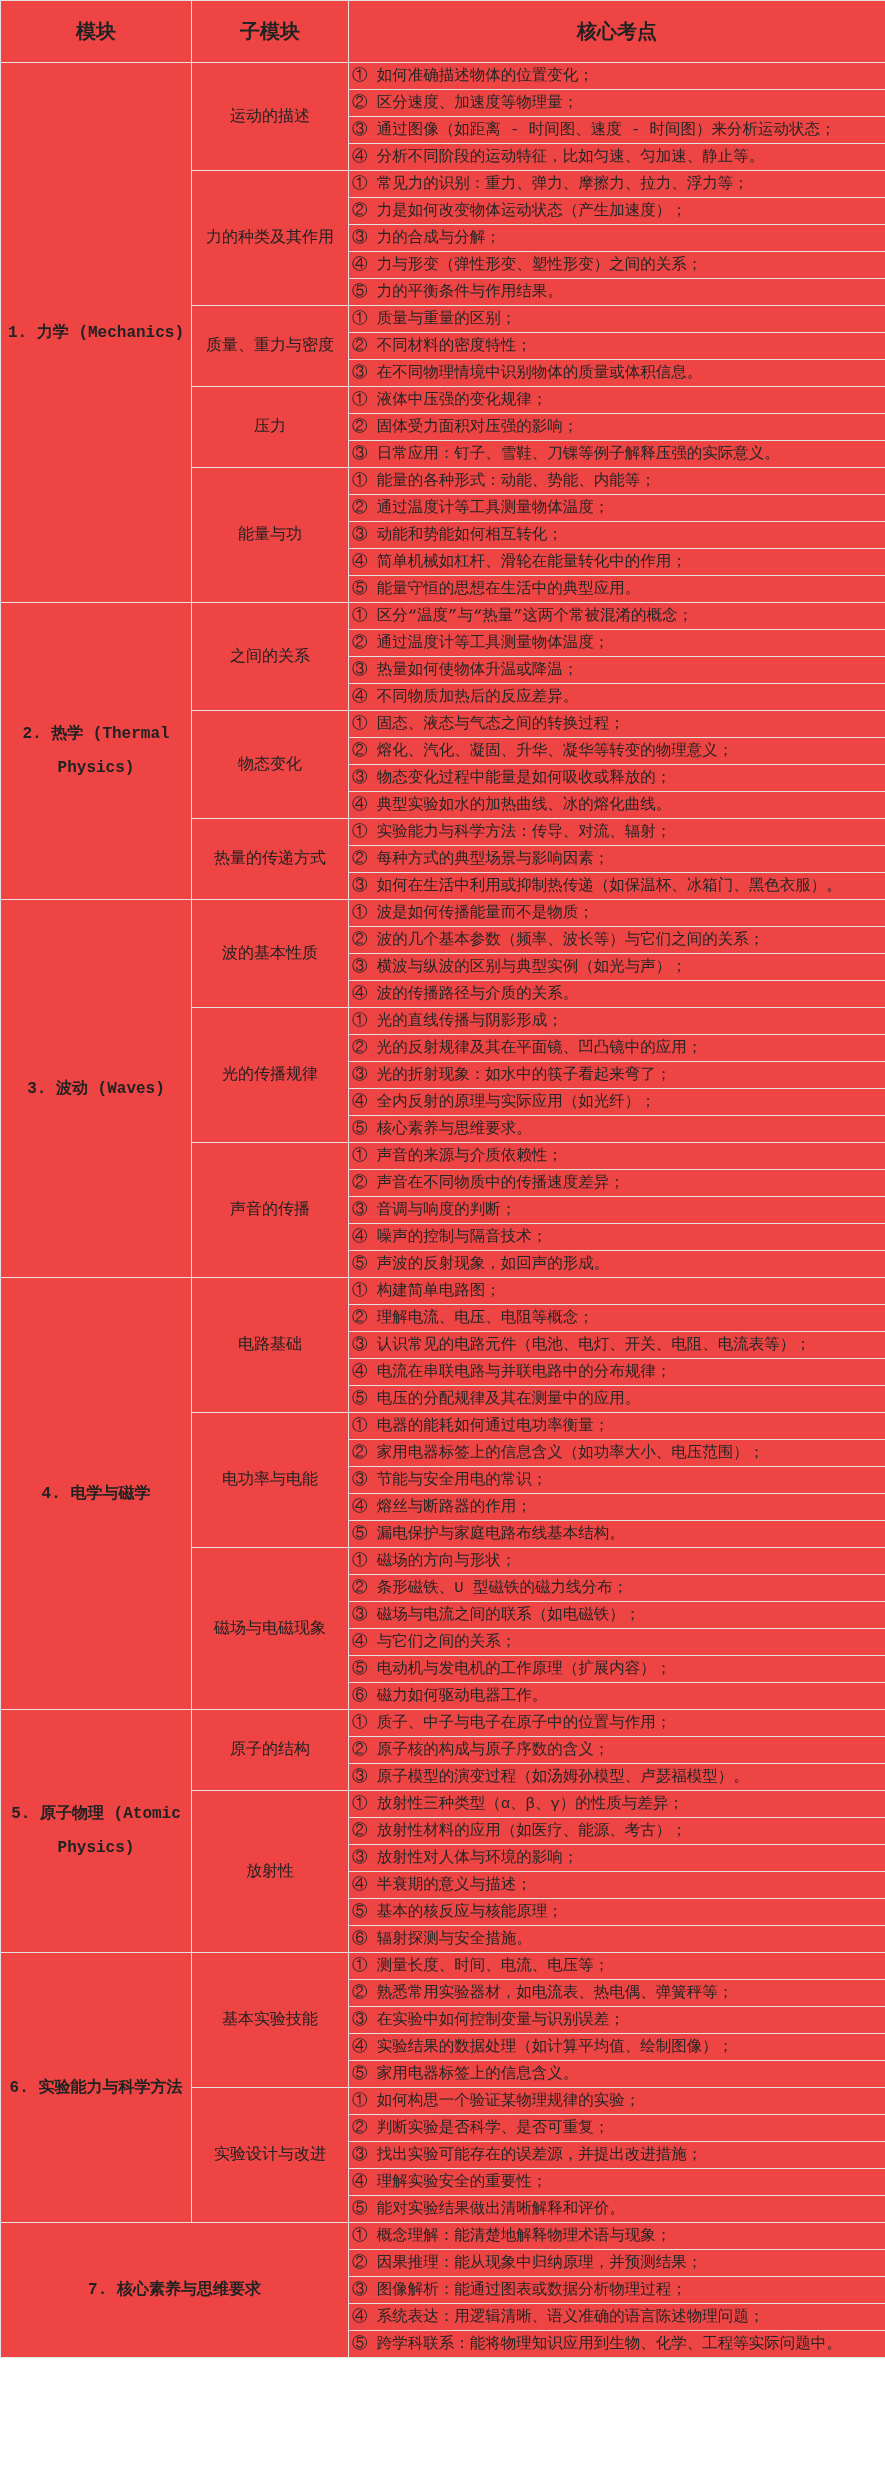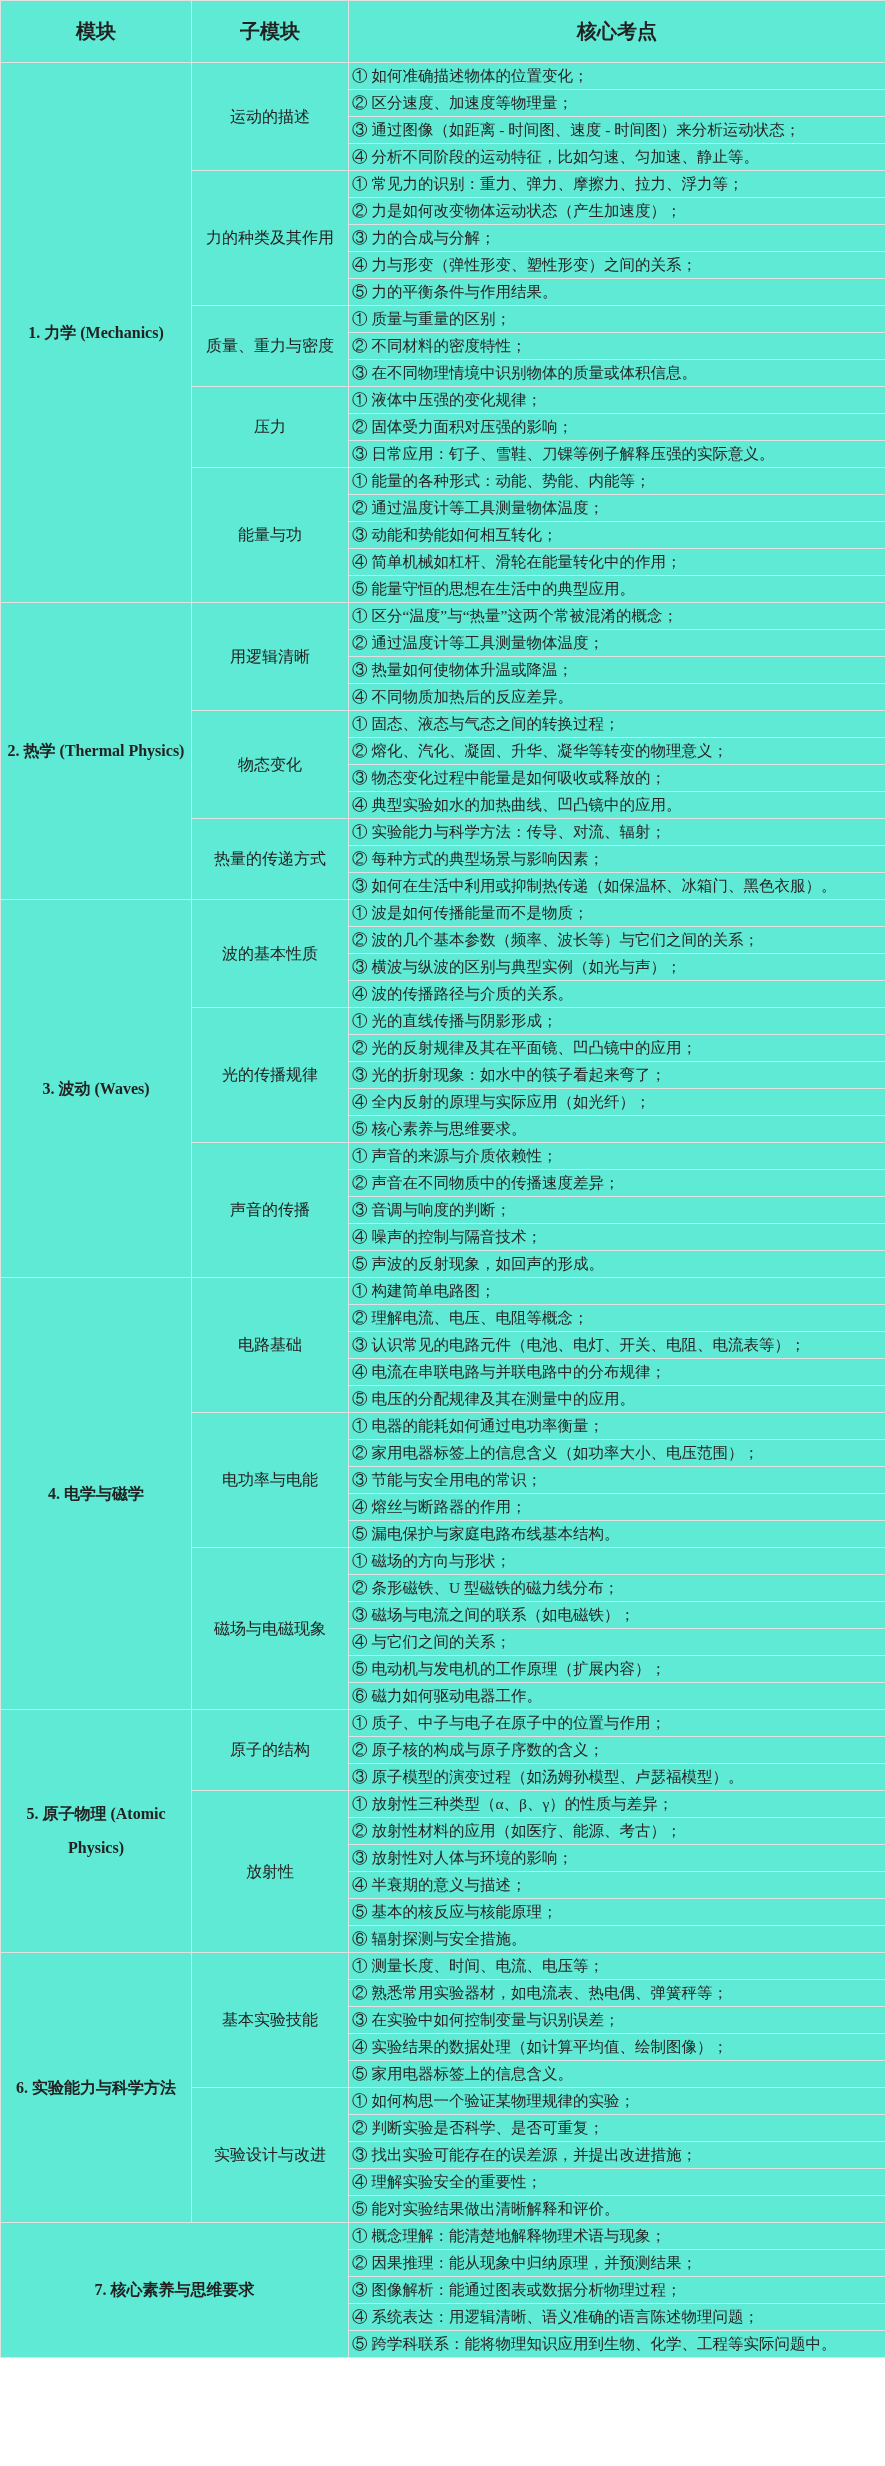--- a/index.html
+++ b/index.html
@@ -1,23 +1,23 @@
 <!DOCTYPE html>
 <html><head>
   <meta charset="utf-8">
   <style>
     html, body { margin: 0; padding: 0; background: #ffffff; }
     body { width: 885px; }
     table.syllabus {
       width: 885px;
       border-collapse: collapse;
       table-layout: fixed;
-      font-family: Liberation Serif, serif;
+      font-family: Liberation Mono, monospace;
       color: #222222;
-      background: #5eead4;
+      background: #ef4444;
     }
     table.syllabus col.c-mod { width: 191px; }
     table.syllabus col.c-sub { width: 157px; }
     table.syllabus col.c-pt  { width: 537px; }
     table.syllabus th, table.syllabus td {
       border: 1px solid #e2e2e2;
       vertical-align: middle;
     }
     table.syllabus th {
       height: 59px;
@@ -131,21 +131,21 @@
       </tr>
     <tr>
         <td class="pt">④ 简单机械如杠杆、滑轮在能量转化中的作用；</td>
       </tr>
     <tr>
         <td class="pt">⑤ 能量守恒的思想在生活中的典型应用。</td>
       </tr>
 
     <tr>
       <td class="mod" rowspan="11">2. 热学 (Thermal Physics)</td>
-      <td class="sub" rowspan="4">用逻辑清晰</td>
+      <td class="sub" rowspan="4">之间的关系</td>
       <td class="pt">① 区分“温度”与“热量”这两个常被混淆的概念；</td>
     </tr>
     <tr>
         <td class="pt">② 通过温度计等工具测量物体温度；</td>
       </tr>
     <tr>
         <td class="pt">③ 热量如何使物体升温或降温；</td>
       </tr>
     <tr>
         <td class="pt">④ 不同物质加热后的反应差异。</td>
@@ -155,21 +155,21 @@
       <td class="sub" rowspan="4">物态变化</td>
       <td class="pt">① 固态、液态与气态之间的转换过程；</td>
     </tr>
     <tr>
         <td class="pt">② 熔化、汽化、凝固、升华、凝华等转变的物理意义；</td>
       </tr>
     <tr>
         <td class="pt">③ 物态变化过程中能量是如何吸收或释放的；</td>
       </tr>
     <tr>
-        <td class="pt">④ 典型实验如水的加热曲线、凹凸镜中的应用。</td>
+        <td class="pt">④ 典型实验如水的加热曲线、冰的熔化曲线。</td>
       </tr>
 
     <tr>
       <td class="sub" rowspan="3">热量的传递方式</td>
       <td class="pt">① 实验能力与科学方法：传导、对流、辐射；</td>
     </tr>
     <tr>
         <td class="pt">② 每种方式的典型场景与影响因素；</td>
       </tr>
     <tr>

